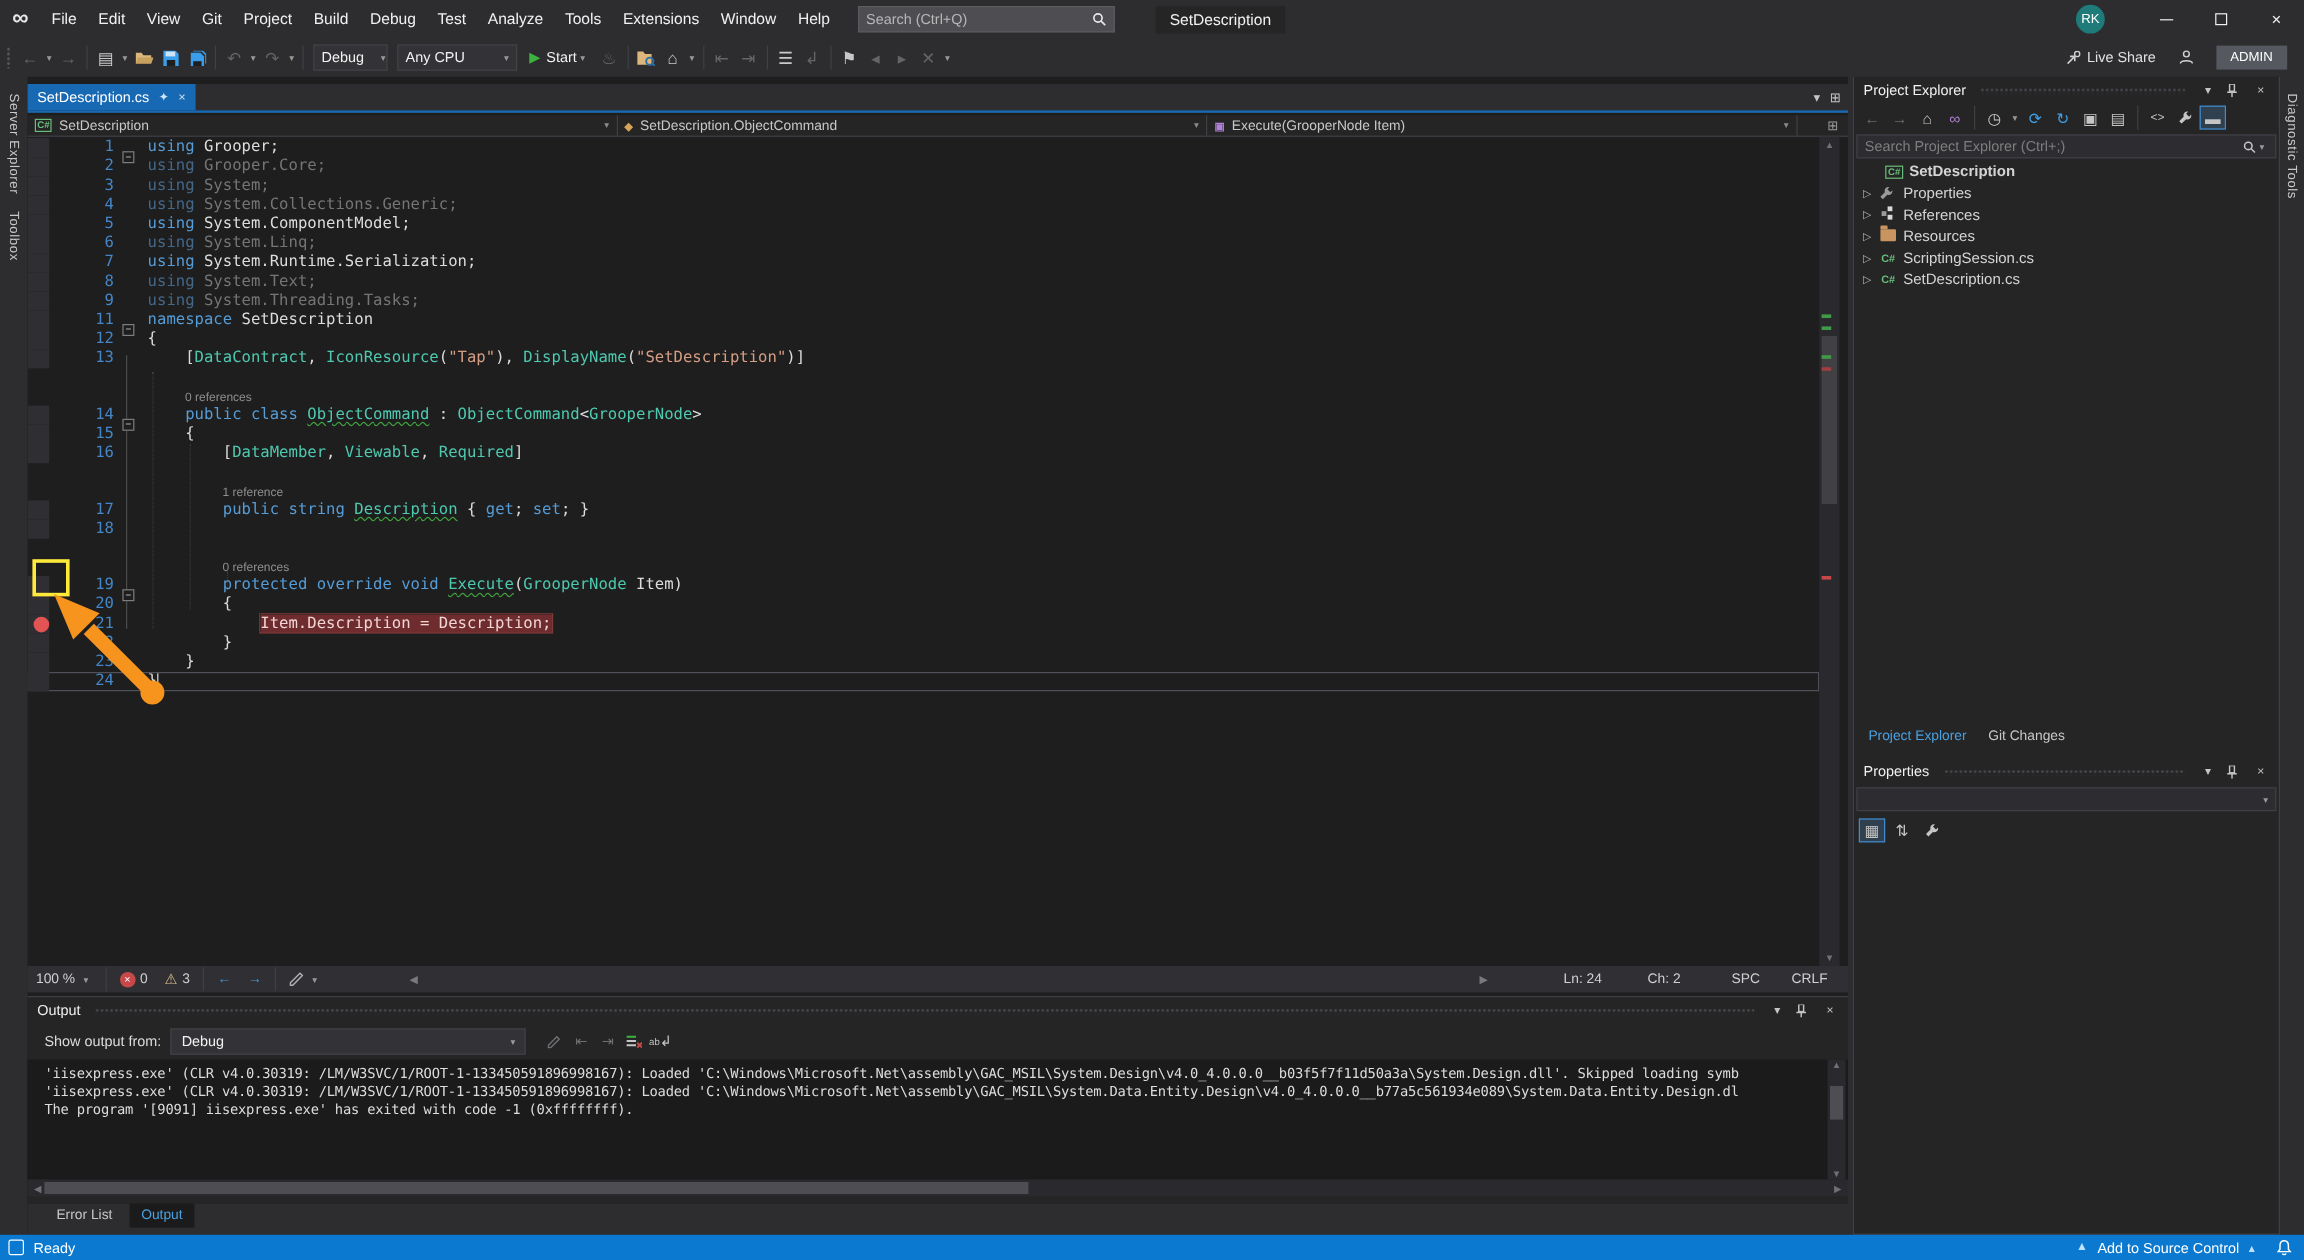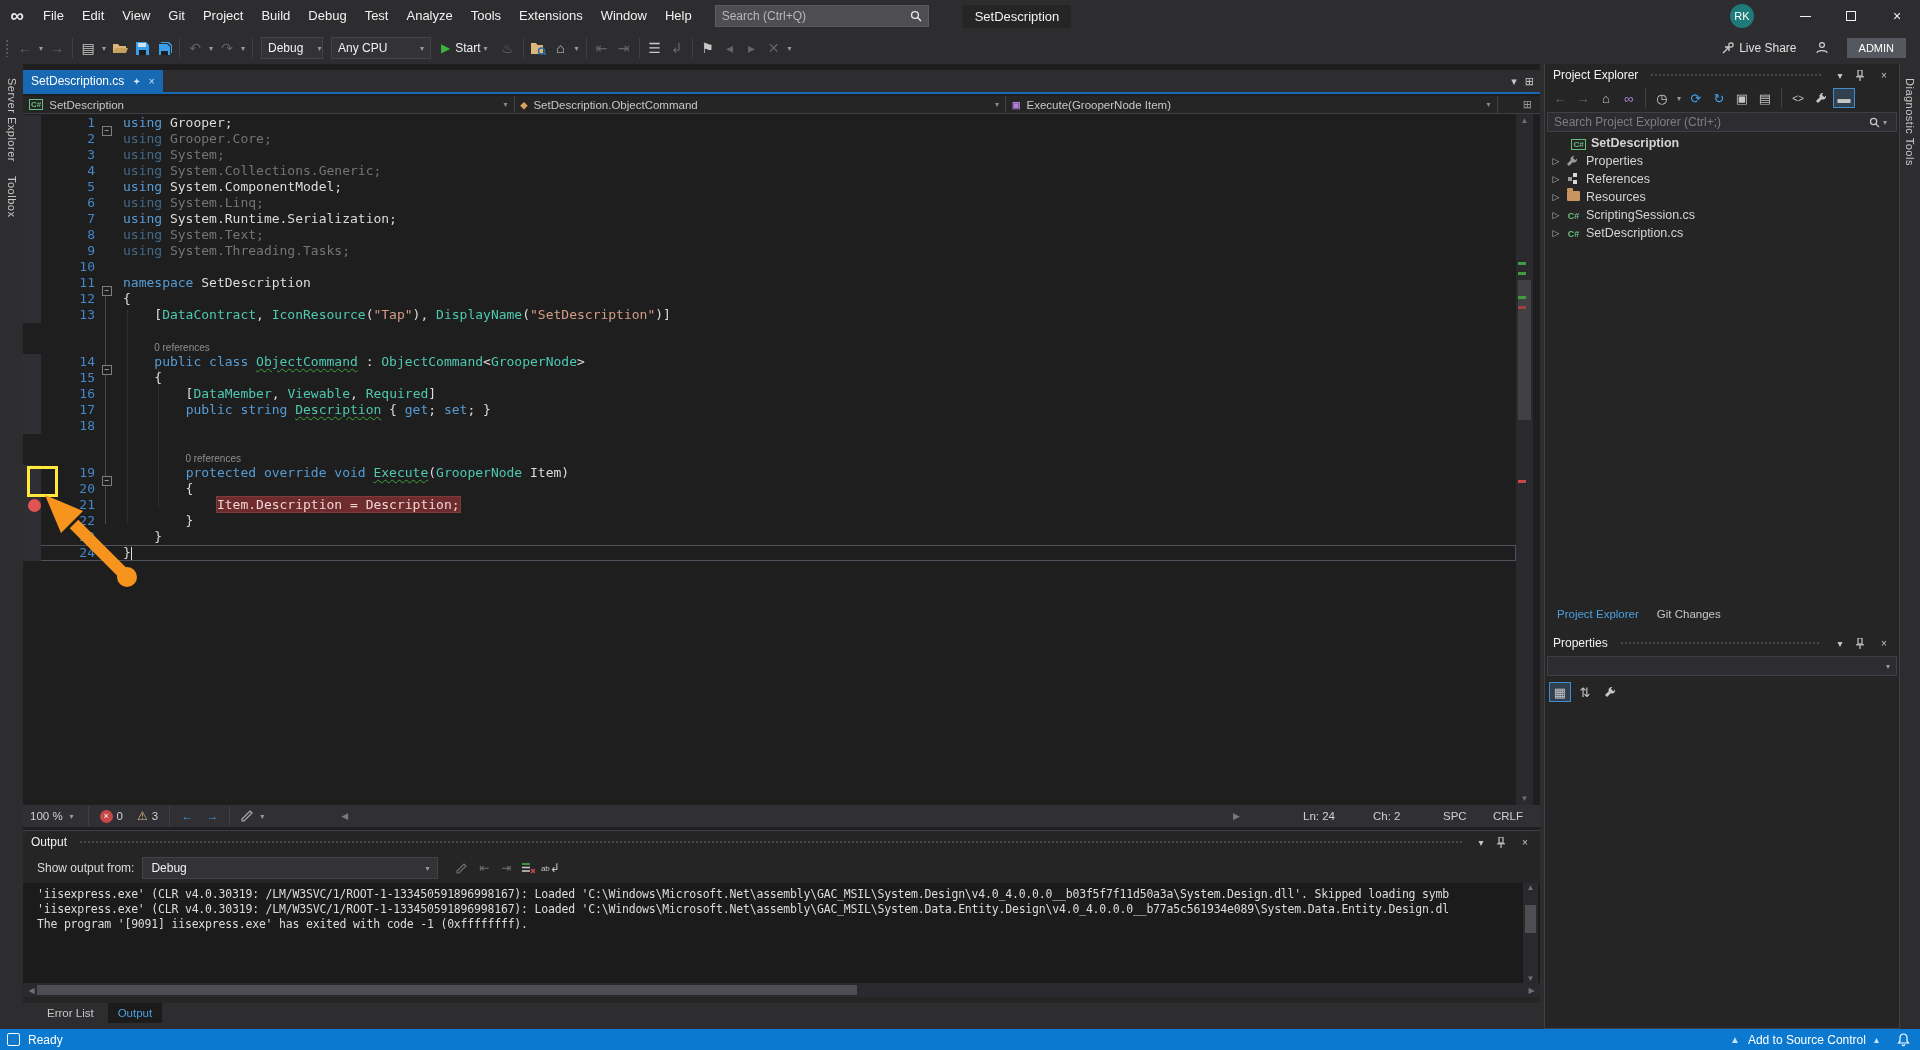--- a/index.html
+++ b/index.html
@@ -388,26 +388,20 @@
           <div class="codetext"><span class="c-kd">using </span><span class="c-d">System.Text;</span></div>
         </div>
         <div class="code-row">
           <div class="glyph"></div>
           <div class="lnum">9</div>
           <div class="fold"></div>
           <div class="codetext"><span class="c-kd">using </span><span class="c-d">System.Threading.Tasks;</span></div>
         </div>
         <div class="code-row">
           <div class="glyph"></div>
-          <div class="lnum">10</div>
-          <div class="fold"></div>
-          <div class="codetext"></div>
-        </div>
-        <div class="code-row">
-          <div class="glyph"></div>
           <div class="lnum">11</div>
           <div class="fold">
             <div class="foldbox">−</div>
           </div>
           <div class="codetext"><span class="c-k">namespace </span><span class="c-p">SetDescription</span></div>
         </div>
         <div class="code-row">
           <div class="glyph"></div>
           <div class="lnum">12</div>
           <div class="fold"></div>
@@ -433,20 +427,21 @@
           <div class="lnum">15</div>
           <div class="fold"></div>
           <div class="codetext"><span class="c-p">    {</span></div>
         </div>
         <div class="code-row">
           <div class="glyph"></div>
           <div class="lnum">16</div>
           <div class="fold"></div>
           <div class="codetext"><span class="c-p">        [</span><span class="c-t">DataMember</span><span class="c-p">, </span><span class="c-t">Viewable</span><span class="c-p">, </span><span class="c-t">Required</span><span class="c-p">]</span></div>
         </div>
+        <div class="lens-row" style="padding-left: 162.4px;">1 reference</div>
         <div class="code-row">
           <div class="glyph"></div>
           <div class="lnum">17</div>
           <div class="fold"></div>
           <div class="codetext"><span class="c-p">        </span><span class="c-k">public string </span><span class="c-sq">Description</span><span class="c-p"> { </span><span class="c-k">get</span><span class="c-p">; </span><span class="c-k">set</span><span class="c-p">; }</span></div>
         </div>
         <div class="code-row">
           <div class="glyph"></div>
           <div class="lnum">18</div>
           <div class="fold"></div>

